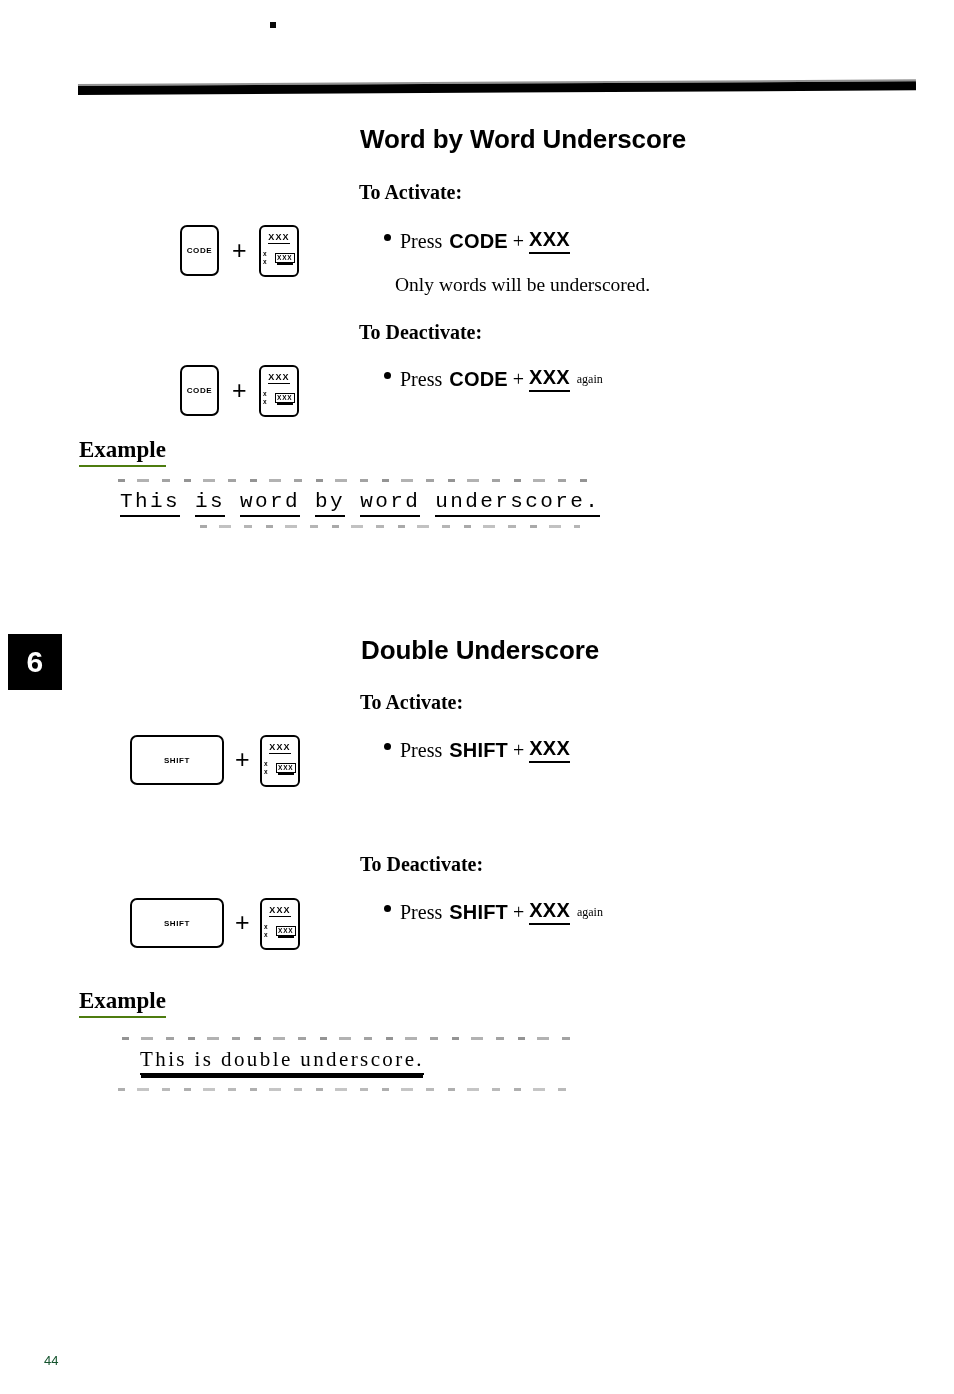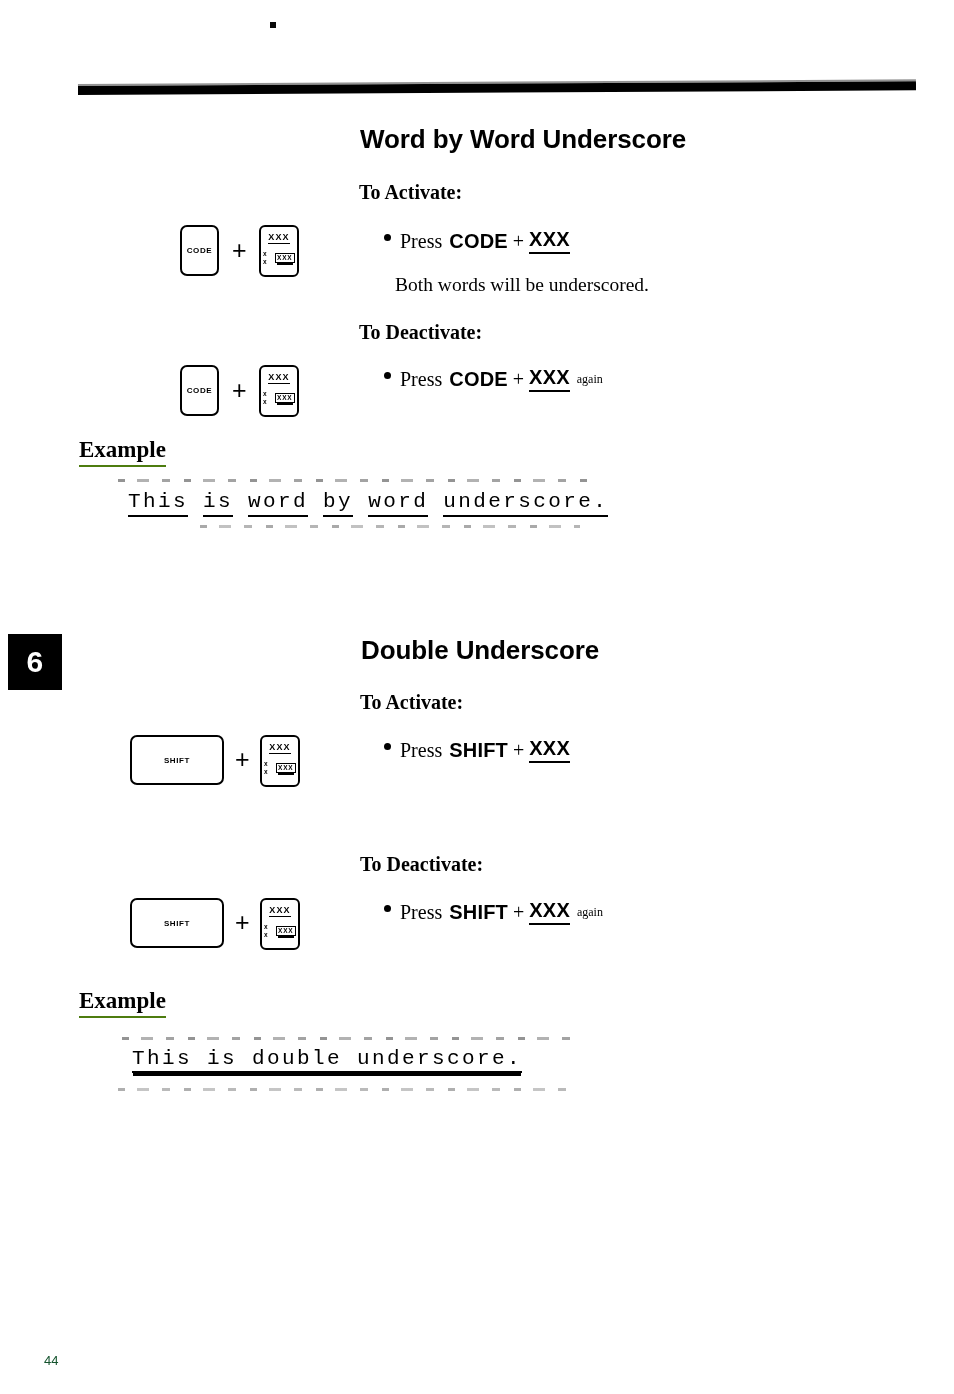--- a/index.html
+++ b/index.html
@@ -281,21 +281,21 @@
   </div>
 
   <div class="bullet-line" style="left:384px; top:228px;">
     <span class="bullet-dot"></span>
     <span>Press</span>
     <span class="kw" style="padding-left:7px;">CODE</span>
     <span class="plus-txt">+</span>
     <span class="kw-ul">XXX</span>
   </div>
 
-  <div class="body-para" style="left:395px; top:272px; width:480px;">Both words will be underscored.</div>
+  <div class="body-para" style="left:395px; top:272px; width:480px;">Only words will be underscored.</div>
 
   <div class="subhead" style="left:359px; top:321px;">To Deactivate:</div>
 
   <div class="key-group" style="left:180px; top:364px; width:130px; height:54px;">
     <div class="key-cap" style="left:0px; top:1px; width:39px; height:51px;">
       <span class="key-cap-label" style="font-size:8px;">CODE</span>
     </div>
     <div class="key-plus" style="left:52px; top:12px;">+</div>
     <div class="xkey" style="left:79px; top:1px; width:40px; height:52px;">
       <div class="xkey-top">
@@ -314,21 +314,21 @@
     <span class="kw" style="padding-left:7px;">CODE</span>
     <span class="plus-txt">+</span>
     <span class="kw-ul">XXX</span>
     <span class="again">again</span>
   </div>
 
   <div class="example-label" style="left:79px; top:437px;">Example</div>
 
   <div class="noise-band" style="left:118px; top:479px; width:470px;"></div>
 
-  <div class="tw-sample" style="left:128px; top:490px;text-align:center;"><span class="tw-word">This</span> <span class="tw-word">is</span> <span class="tw-word">word</span> <span class="tw-word">by</span> <span class="tw-word">word</span> <span class="tw-word">underscore.</span></div>
+  <div class="tw-sample" style="left:120px; top:490px;text-align:center;"><span class="tw-word">This</span> <span class="tw-word">is</span> <span class="tw-word">word</span> <span class="tw-word">by</span> <span class="tw-word">word</span> <span class="tw-word">underscore.</span></div>
 
   <div class="noise-band" style="left:200px; top:525px; width:380px; opacity:.8;"></div>
 
   <div class="chapter-tab">6</div>
 
   <div class="section-title" style="left:361px; top:635px;">Double Underscore</div>
 
   <div class="subhead" style="left:360px; top:691px;">To Activate:</div>
 
   <div class="key-group" style="left:130px; top:734px; width:180px; height:54px;">
@@ -380,19 +380,19 @@
     <span class="kw" style="padding-left:7px;">SHIFT</span>
     <span class="plus-txt">+</span>
     <span class="kw-ul">XXX</span>
     <span class="again">again</span>
   </div>
 
   <div class="example-label" style="left:79px; top:988px;">Example</div>
 
   <div class="noise-band" style="left:122px; top:1037px; width:448px;"></div>
 
-  <div class="tw-sample" style="left:132px; top:1047px;"><span class="tw-dbl2">This is double underscore.</span></div>
+  <div class="tw-sample" style="left:140px; top:1047px;font-family:Liberation Serif, serif;"><span class="tw-dbl2">This is double underscore.</span></div>
 
   <div class="noise-band" style="left:118px; top:1088px; width:452px; opacity:.75;"></div>
 
   <div class="page-number" style="left:44px; top:1353px;">44</div>
 
 </div>
 
 </body></html>

